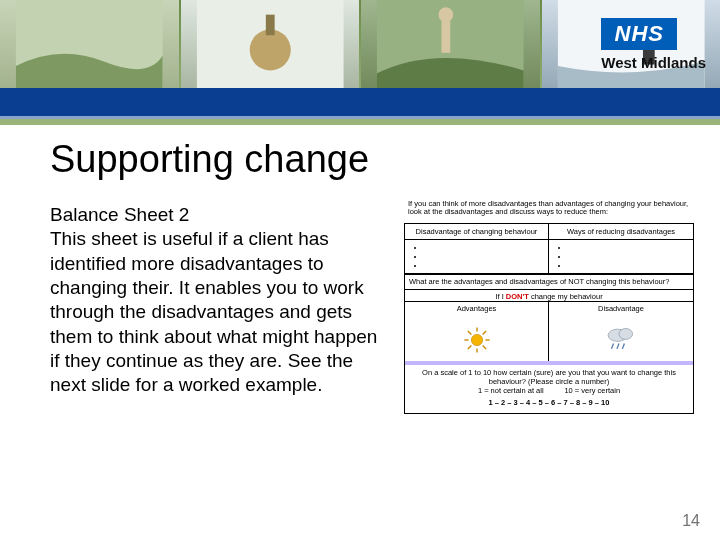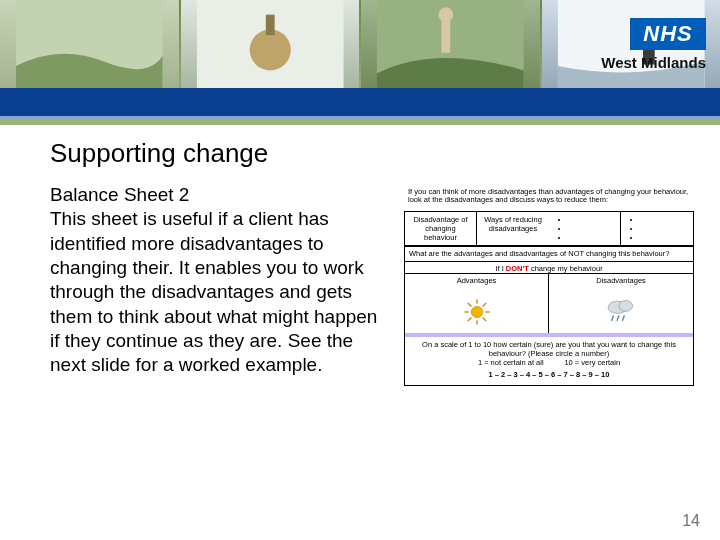--- a/index.html
+++ b/index.html
@@ -52,21 +52,21 @@
     font-size: 20px;
     font-style: italic;
     font-family: "Trebuchet MS", Arial, sans-serif;
   }
   .banner .investing .ih-top { font-weight: 700; letter-spacing: .5px;}
   .banner .investing .for { font-weight: 400; font-size: 16px; }
   .banner .investing .health { font-weight: 700; font-size: 18px;}
   .nhs-block {
     position: absolute;
     top: 18px; right: 14px;
-    text-align: right;
+    text-align: left;
   }
   .nhs-logo {
     width: 76px; height: 32px;
     background: #005eb8;
     color: #fff;
     font-weight: 800;
     font-style: italic;
     font-size: 22px;
     letter-spacing: 1px;
     display: inline-flex;
@@ -80,21 +80,21 @@
     color: #111;
     font-weight: 600;
   }
   .content {
     position: absolute;
     top: 138px;
     left: 50px;
     right: 24px;
   }
   .title {
-    font-size: 26px;
+    font-size: 38px;
     font-weight: 400;
     color: #000;
     margin-bottom: 6px;
   }
   .below-title {
     display: flex;
     align-items: center;
     gap: 14px;
   }
   .bodytext {
@@ -113,21 +113,21 @@
   .worksheet .ws-intro {
     padding: 4px 4px 4px 4px;
     line-height: 1.1;
   }
   .ws-box {
     border: 1px solid #000;
     margin-top: 2px;
   }
   .ws-grid {
     display: grid;
-    grid-template-columns: 1fr 1fr 1fr 1fr;
+    grid-template-columns: 1fr 1fr;
   }
   .ws-cell {
     border-right: 1px solid #000;
     border-bottom: 1px solid #000;
     padding: 3px 6px;
     min-height: 16px;
   }
   .ws-cell:nth-child(2n){ border-right: none; }
   .ws-head { text-align: center; font-weight: 400; }
   .bullets { list-style: disc; padding-left: 14px; }
@@ -262,21 +262,21 @@
                     <line x1="32" y1="20" x2="38" y2="20"></line>
                     <line x1="7" y1="7" x2="12" y2="12"></line>
                     <line x1="28" y1="28" x2="33" y2="33"></line>
                     <line x1="28" y1="12" x2="33" y2="7"></line>
                     <line x1="7" y1="33" x2="12" y2="28"></line>
                   </g>
                 </svg>
             </span>
           </div>
           <div class="cell">
-            <div>Disadvantages</div>
+            <div>Disadvantage</div>
             <span class="cloud">
               <svg width="34" height="28" viewBox="0 0 50 40">
                   <ellipse cx="20" cy="16" rx="14" ry="9" fill="#d6dde4" stroke="#8a97a3"></ellipse>
                   <ellipse cx="32" cy="14" rx="10" ry="8" fill="#d6dde4" stroke="#8a97a3"></ellipse>
                   <g stroke="#5a7bb0" stroke-width="2">
                     <line x1="14" y1="28" x2="11" y2="36"></line>
                     <line x1="22" y1="28" x2="19" y2="36"></line>
                     <line x1="30" y1="28" x2="27" y2="36"></line>
                   </g>
                 </svg>

